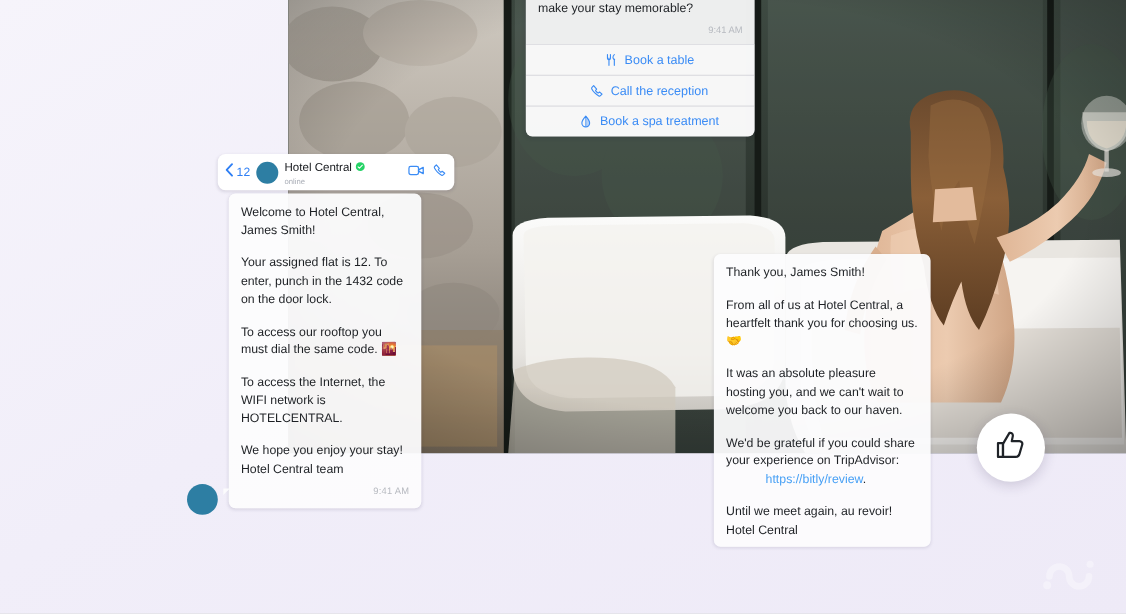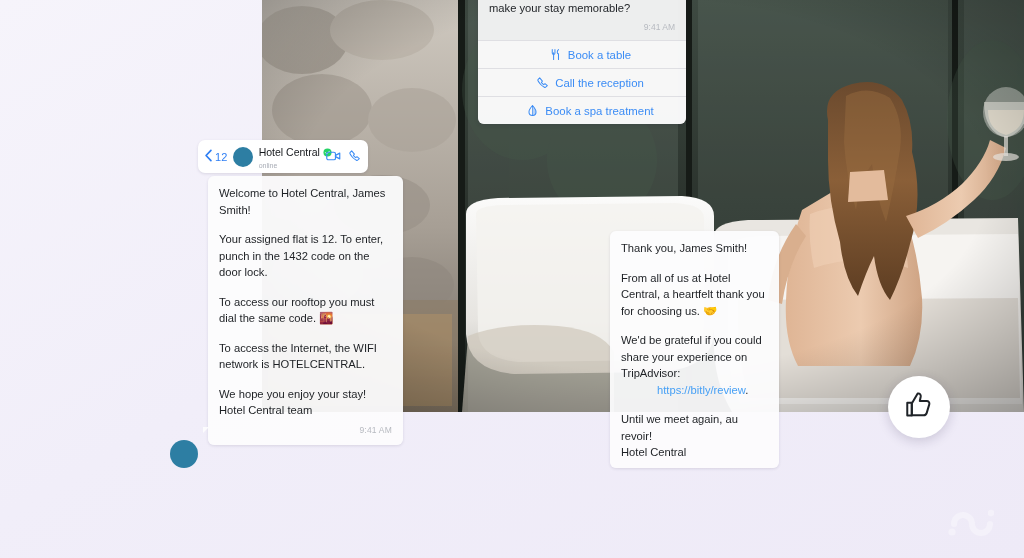--- a/index.html
+++ b/index.html
@@ -39,21 +39,21 @@
     width: 56px;
     height: 46px;
     opacity: .55;
   }
 
   
   #chat-header {
     position: absolute;
     left: 198px;
     top: 140px;
-    width: 170px;
+    width: 215px;
     height: 33px;
     background: #ffffff;
     border-radius: 7px;
     display: flex;
     align-items: center;
     padding: 0 7px 0 6px;
     box-shadow: 0 1px 3px rgba(40,30,70,.13);
   }
   .hdr-back {
     display: flex; align-items: center; gap: 2px;
@@ -88,35 +88,35 @@
     text-align: right;
     font-size: 8.5px;
     color: #b7bac0;
     margin-top: 3px;
     letter-spacing: .2px;
   }
   .emoji { font-size: 11.5px; }
 
   
   #bubble-welcome {
-    left: 208px; top: 176px; width: 195px;
+    left: 208px; top: 176px; width: 175px;
   }
   #bubble-welcome::after {
     content: "";
     position: absolute;
     left: -5px; bottom: 12px;
     width: 0; height: 0;
     border-style: solid;
     border-width: 6px 6px 0 0;
     border-color: rgba(252,252,253,.95) transparent transparent transparent;
   }
 
   
   #bubble-thanks {
-    left: 610px; top: 231px; width: 169px;
+    left: 649px; top: 231px; width: 197px;
   }
   #bubble-thanks a {
     color: #47a0f5; text-decoration: none; margin-left: 36px;
   }
 
   
   #quick-reply {
     position: absolute;
     left: 478px; top: -42px; width: 208px;
     background: rgba(250,250,251,.93);
@@ -387,20 +387,21 @@
   </div>
 
   <div id="msg-avatar"></div>
 
   <div class="bubble" id="bubble-thanks">
     <p>Thank you, James Smith!</p>
     <p>
       <span>From all of us at Hotel Central, a heartfelt thank you for choosing us.</span>
       <span class="emoji">🤝</span>
     </p>
+    <p>It was an absolute pleasure hosting you, and we can't wait to welcome you back to our haven.</p>
     <p>
       <span>We'd be grateful if you could share your experience on TripAdvisor: </span><a href="#">https://bitly/review</a><span>.</span>
     </p>
     <p style="white-space:pre-line">Until we meet again, au revoir!
 Hotel Central</p>
   </div>
 
   <div id="thumb-button">
     <span>
       <svg width="32" height="32" viewBox="0 0 24 24" fill="none" stroke="#1f2328" stroke-width="1.5" stroke-linejoin="round">

